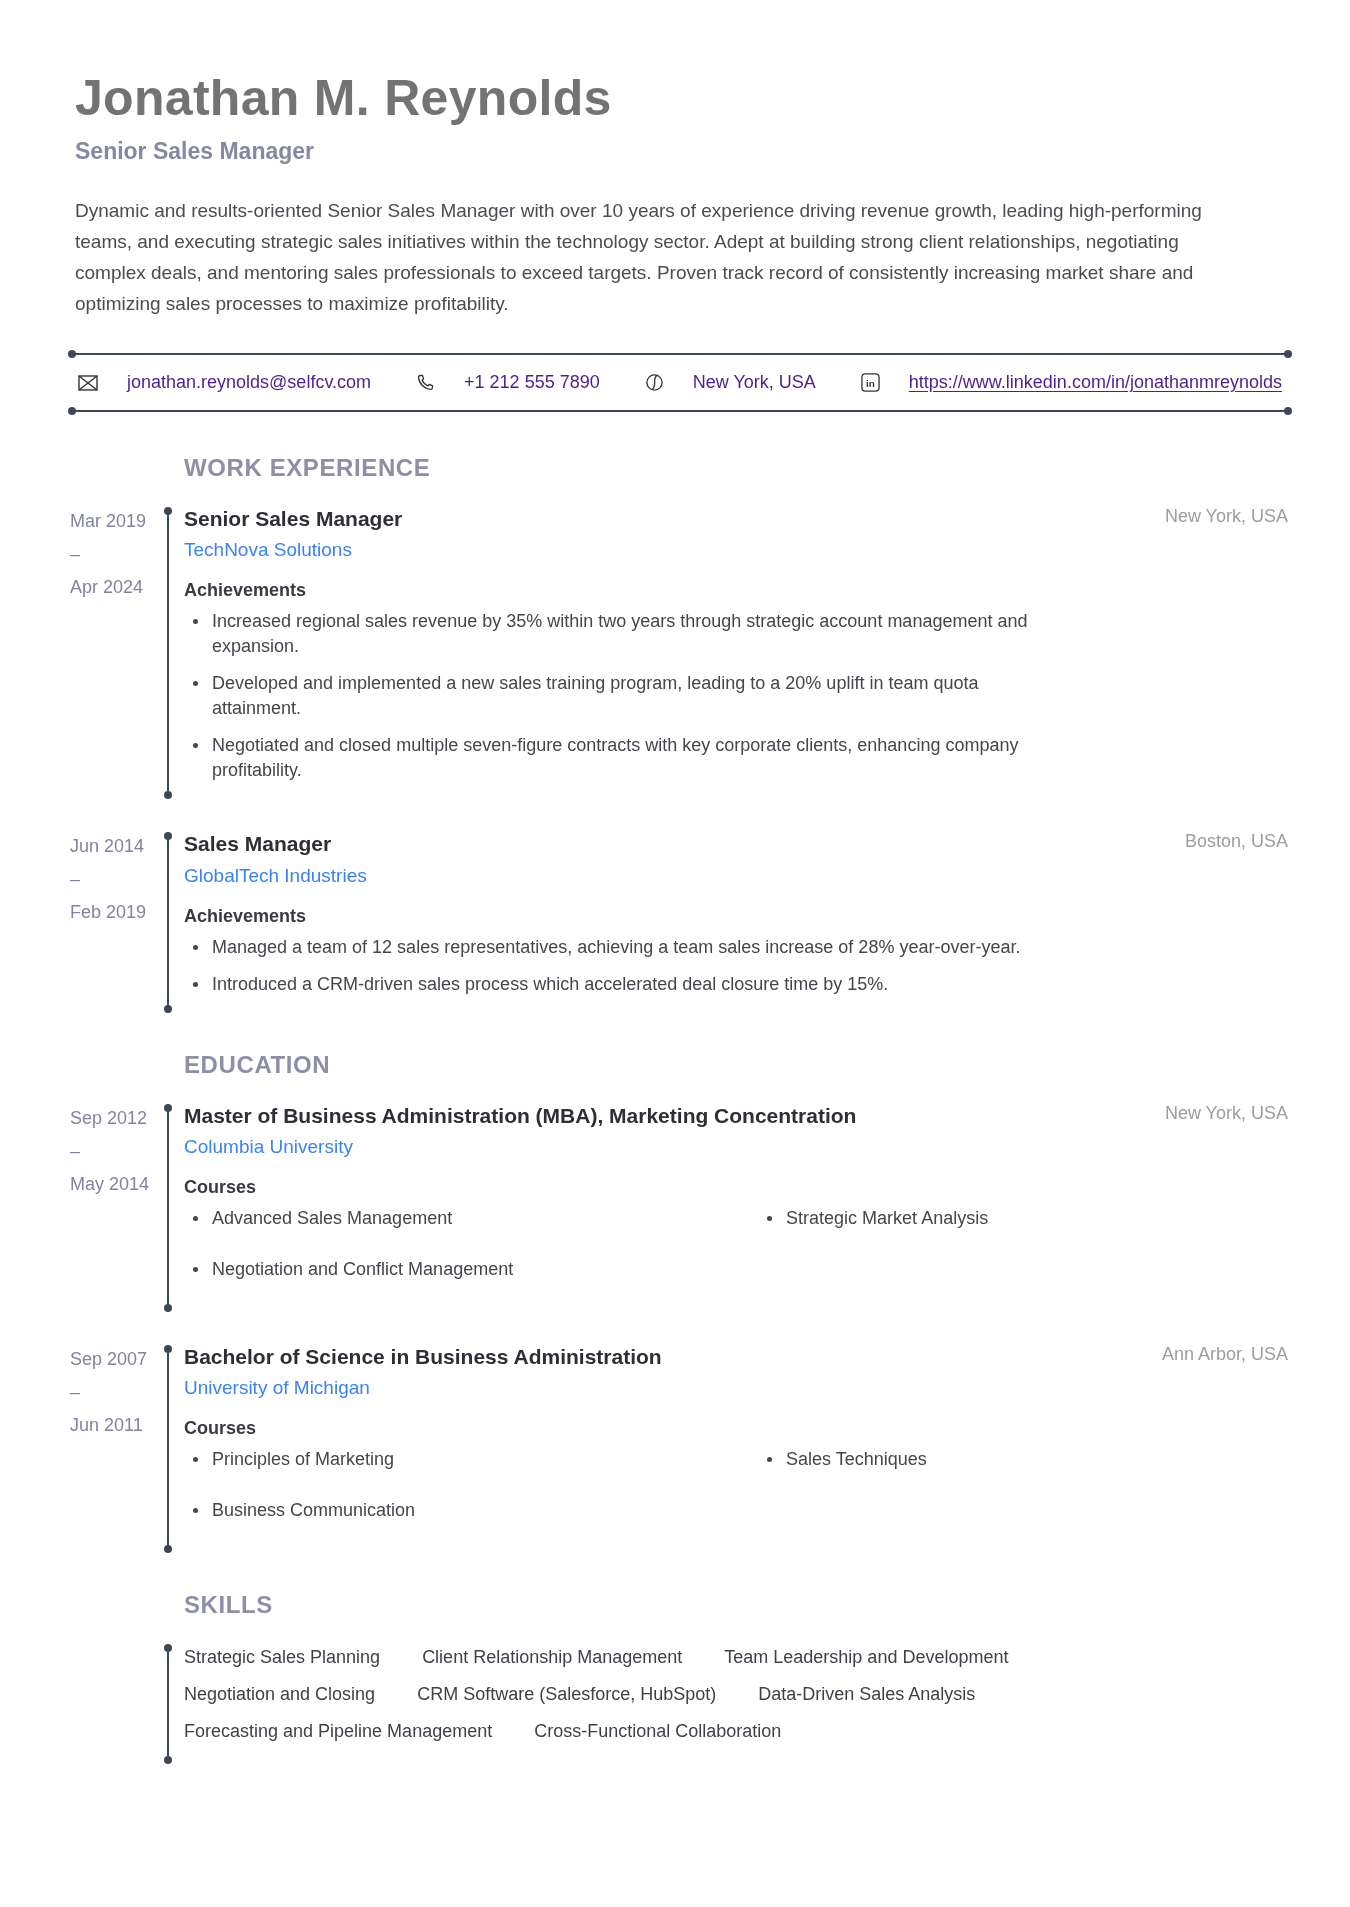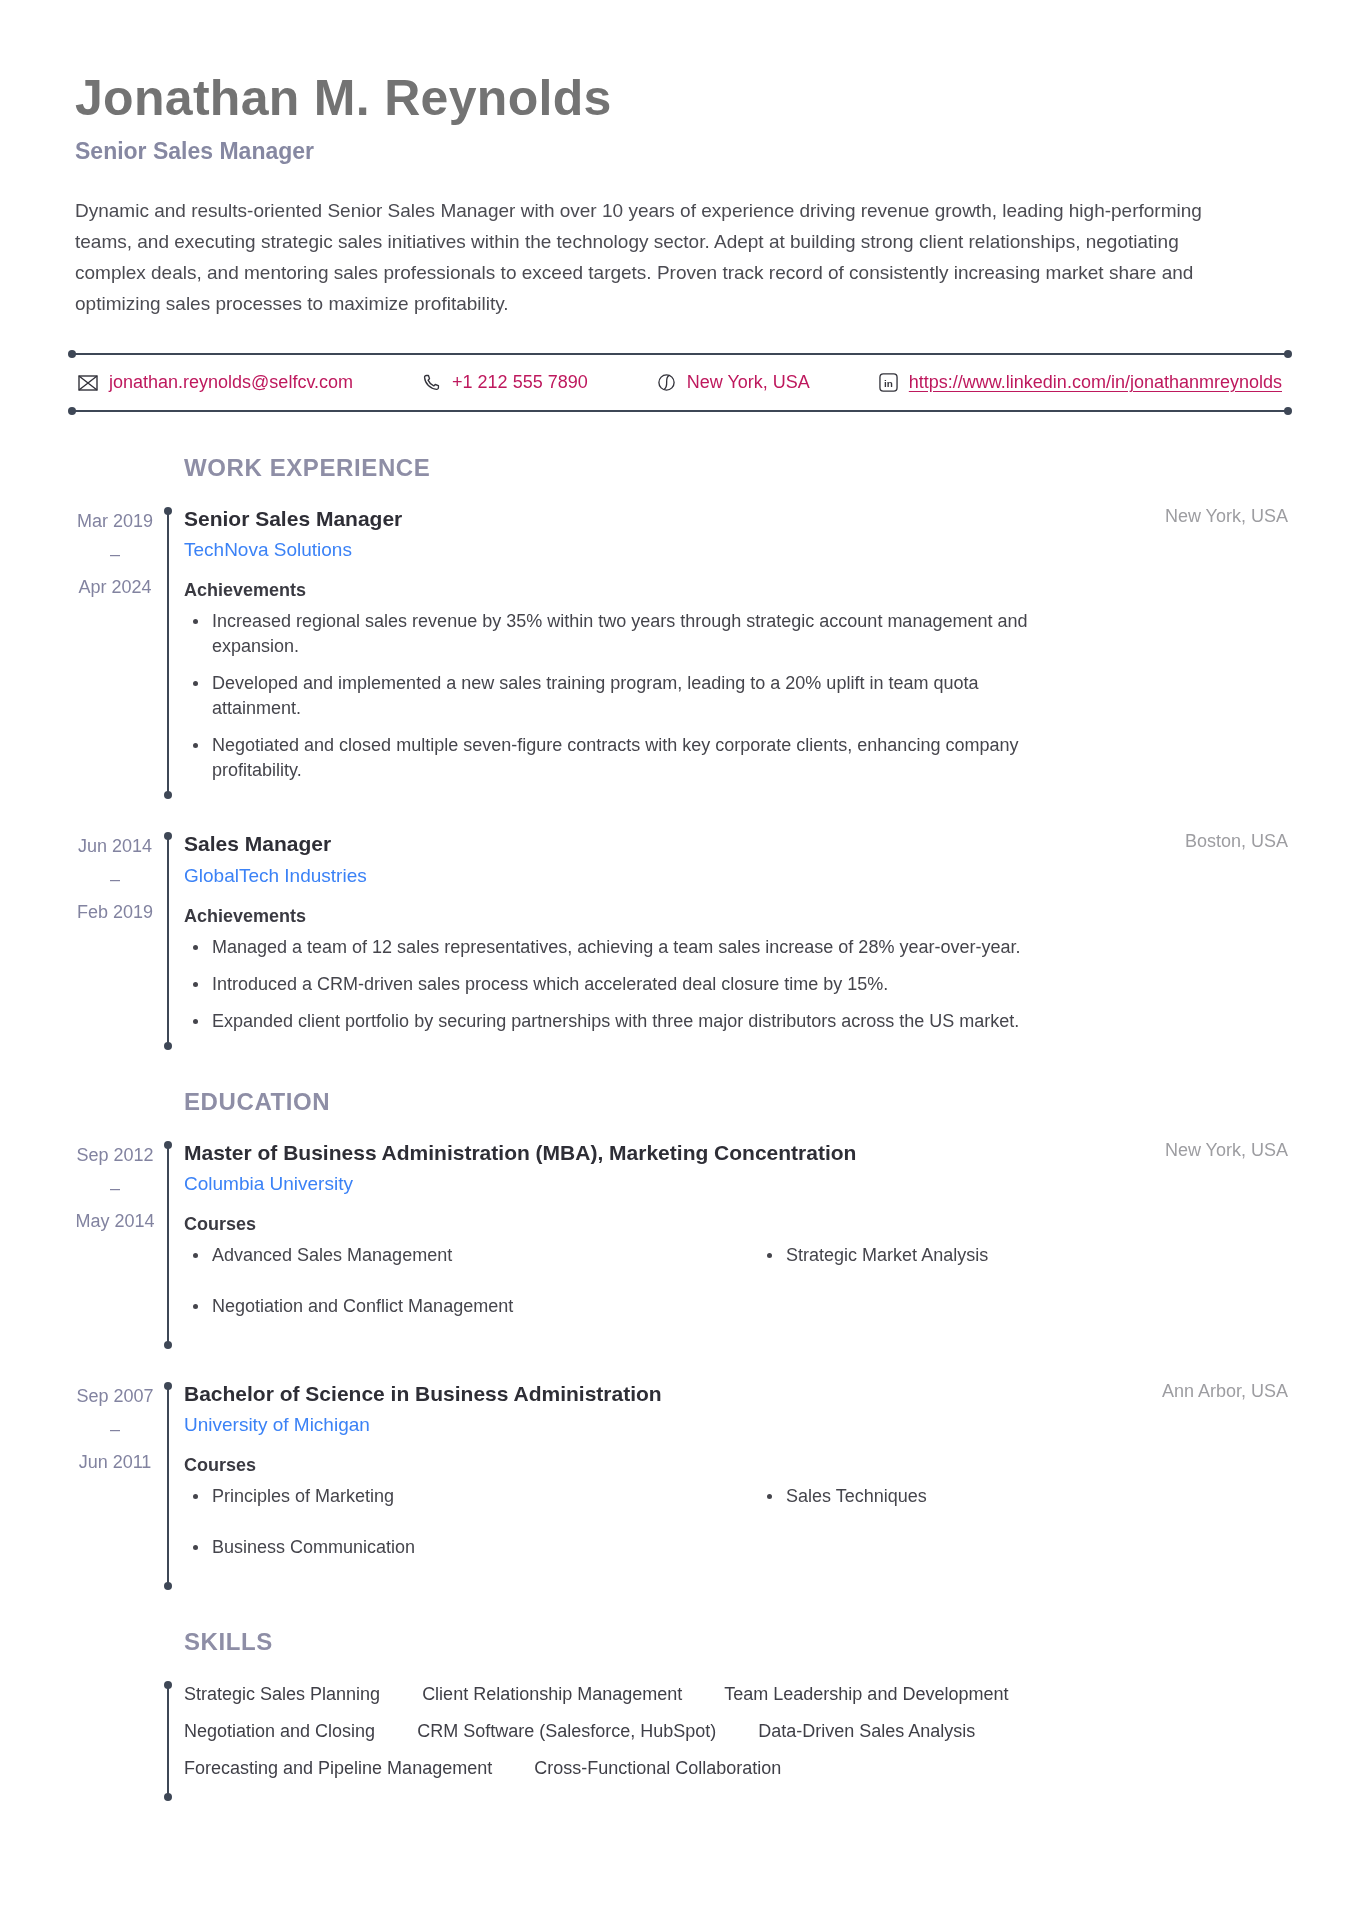--- a/index.html
+++ b/index.html
@@ -19,31 +19,31 @@
   
   .contact-wrap { margin: 34px 60px 0 70px; }
   .rule { position: relative; height: 2px; background: #3e4756; }
   .rule::before, .rule::after {
     content: ''; position: absolute; top: -3px; width: 8px; height: 8px;
     border-radius: 50%; background: #3e4756;
   }
   .rule::before { left: -2px; }
   .rule::after { right: -2px; }
   .contact-row { display: flex; justify-content: space-between; align-items: center; padding: 17px 8px; }
-  .contact-item { display: flex; align-items: center; gap: 11px; font-size: 18px; color: #be185d; }
+  .contact-item { display: flex; align-items: center; gap: 29px; font-size: 18px; color: #4c1d95; }
   .contact-item svg { display: block; flex: 0 0 auto; }
   .contact-link { text-decoration: underline; text-underline-offset: 3px; cursor: pointer; }
 
   
   .main { padding: 0 62px 0 70px; }
   .section-title { font-size: 24px; font-weight: 800; letter-spacing: 0.6px; color: #8e8ea6; margin: 42px 0 24px 114px; }
 
   .entry { display: grid; grid-template-columns: 90px 24px 1fr; margin-bottom: 36px; }
   .dates { font-size: 18px; color: #8283a0; padding-top: 3px; }
-  .dates div { margin-bottom: 9px; line-height: 24px; text-align: center; }
+  .dates div { margin-bottom: 9px; line-height: 24px; }
 
   .timeline { position: relative; }
   .timeline::before { content: ''; position: absolute; left: 7px; top: 8px; bottom: 0; width: 2px; background: #3e4756; }
   .dot-t, .dot-b { position: absolute; left: 4px; width: 8px; height: 8px; border-radius: 50%; background: #3e4756; }
   .dot-t { top: 1px; }
   .dot-b { bottom: -4px; }
 
   .entry-head { display: flex; justify-content: space-between; align-items: flex-start; }
   .entry-title { font-size: 21px; font-weight: 700; color: #2e2e36; line-height: 1.25; }
   .entry-loc { font-size: 18px; color: #9d9da1; white-space: nowrap; margin-left: 24px; }
@@ -165,21 +165,20 @@
         <div class="entry-head">
           <div class="entry-title">Sales Manager</div>
           <div class="entry-loc">Boston, USA</div>
         </div>
         <div class="entry-company">GlobalTech Industries</div>
         <div class="entry-label">Achievements</div>
         <ul class="bullets">
 
         <li>Managed a team of 12 sales representatives, achieving a team sales increase of 28% year-over-year.</li>
             <li>Introduced a CRM-driven sales process which accelerated deal closure time by 15%.</li>
-            <li>Expanded client portfolio by securing partnerships with three major distributors across the US market.</li>
           </ul>
       </div>
     </div>
 
     <div class="section-title">EDUCATION</div>
 
     <div class="entry">
       <div class="dates">
         <div>Sep 2012</div>
         <div>–</div>

